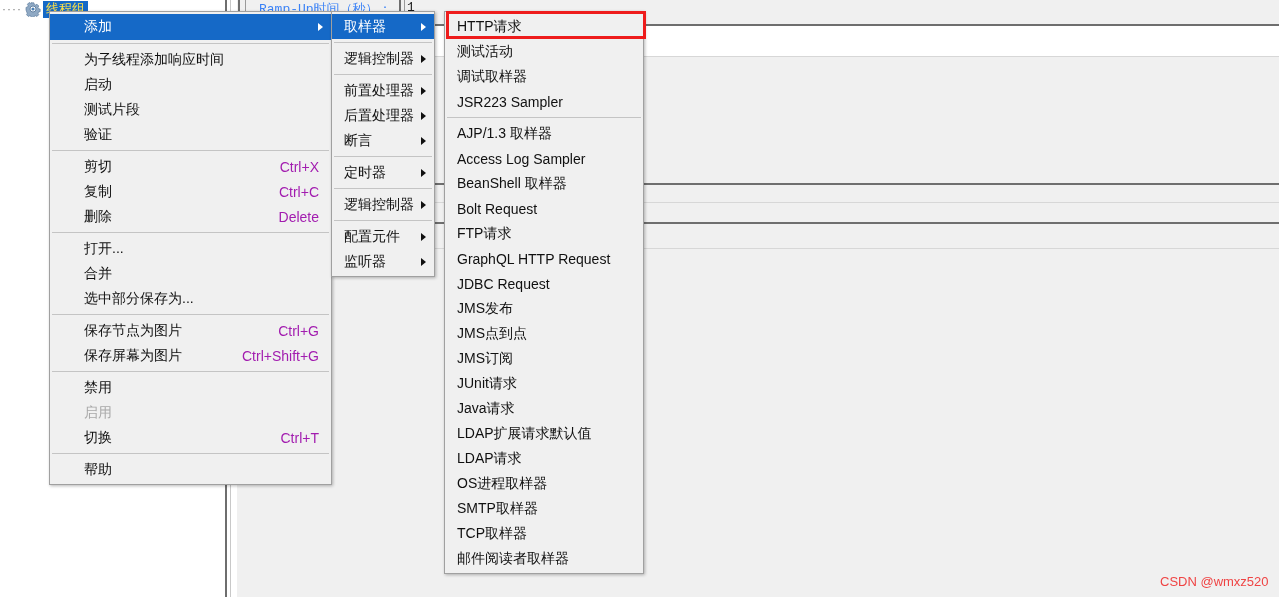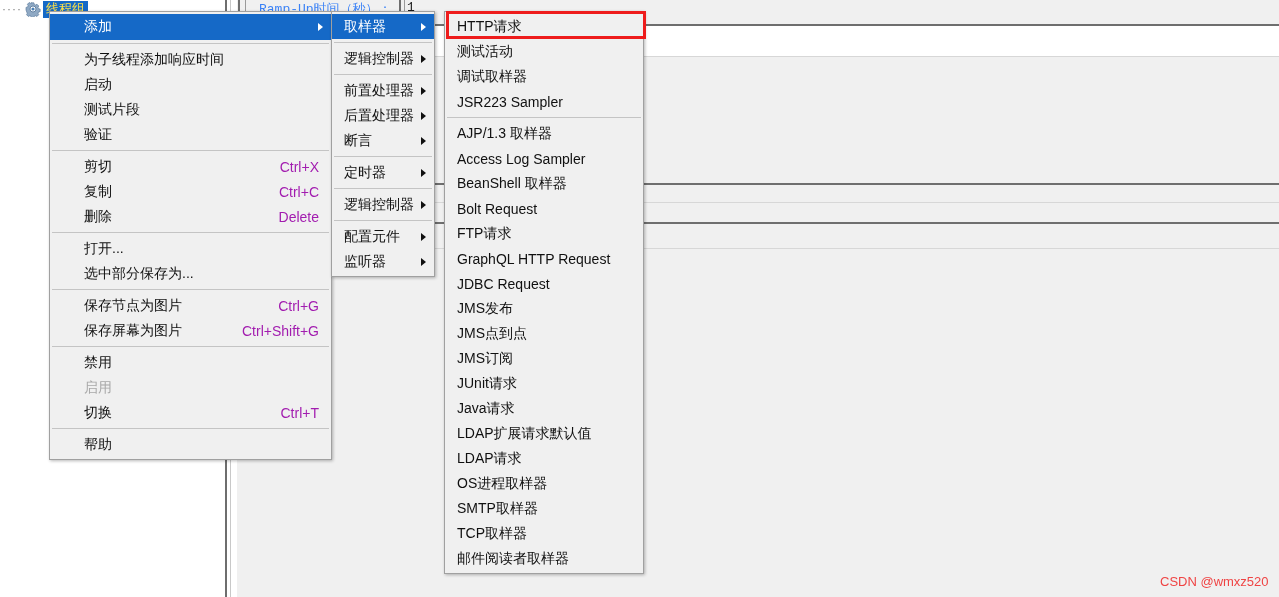--- a/index.html
+++ b/index.html
@@ -224,20 +224,23 @@
     <div class="mi">
       <span>删除</span>
       <span class="accel">Delete</span>
     </div>
     <div class="sep"></div>
 
     <div class="mi">
       <span>打开...</span>
     </div>
     <div class="mi">
+      <span>合并</span>
+    </div>
+    <div class="mi">
       <span>选中部分保存为...</span>
     </div>
     <div class="sep"></div>
 
     <div class="mi">
       <span>保存节点为图片</span>
       <span class="accel">Ctrl+G</span>
     </div>
     <div class="mi">
       <span>保存屏幕为图片</span>

